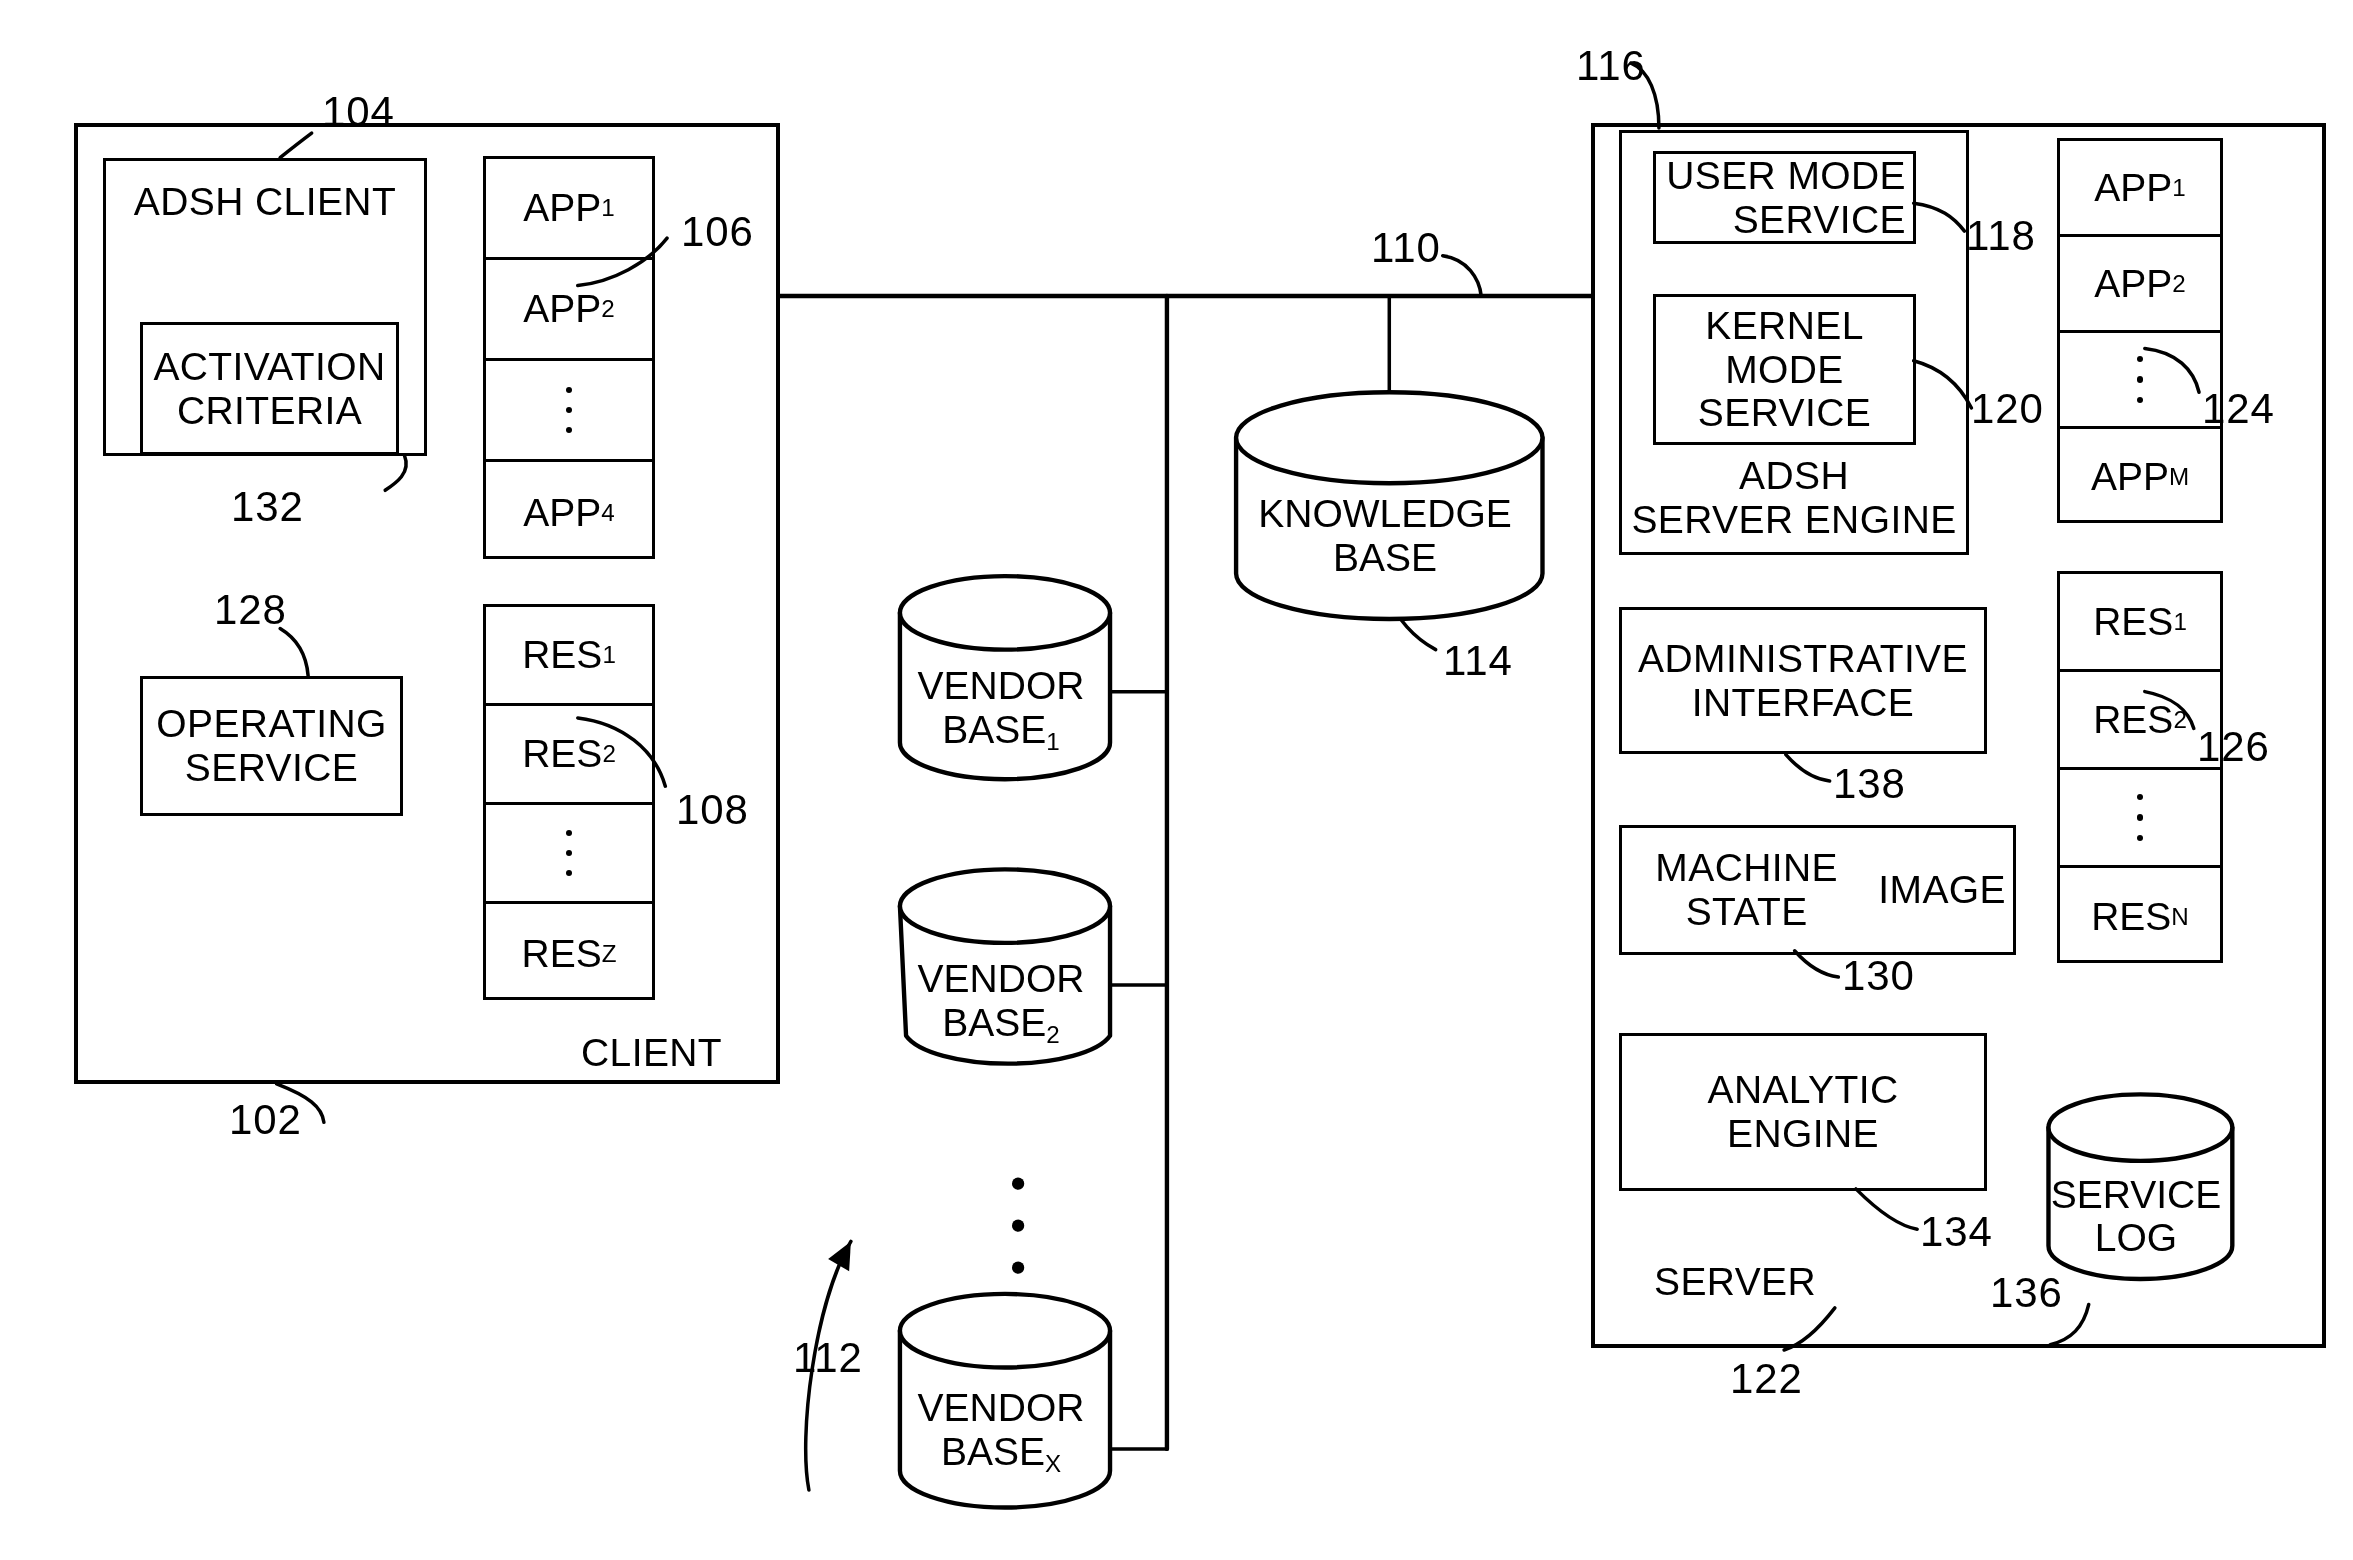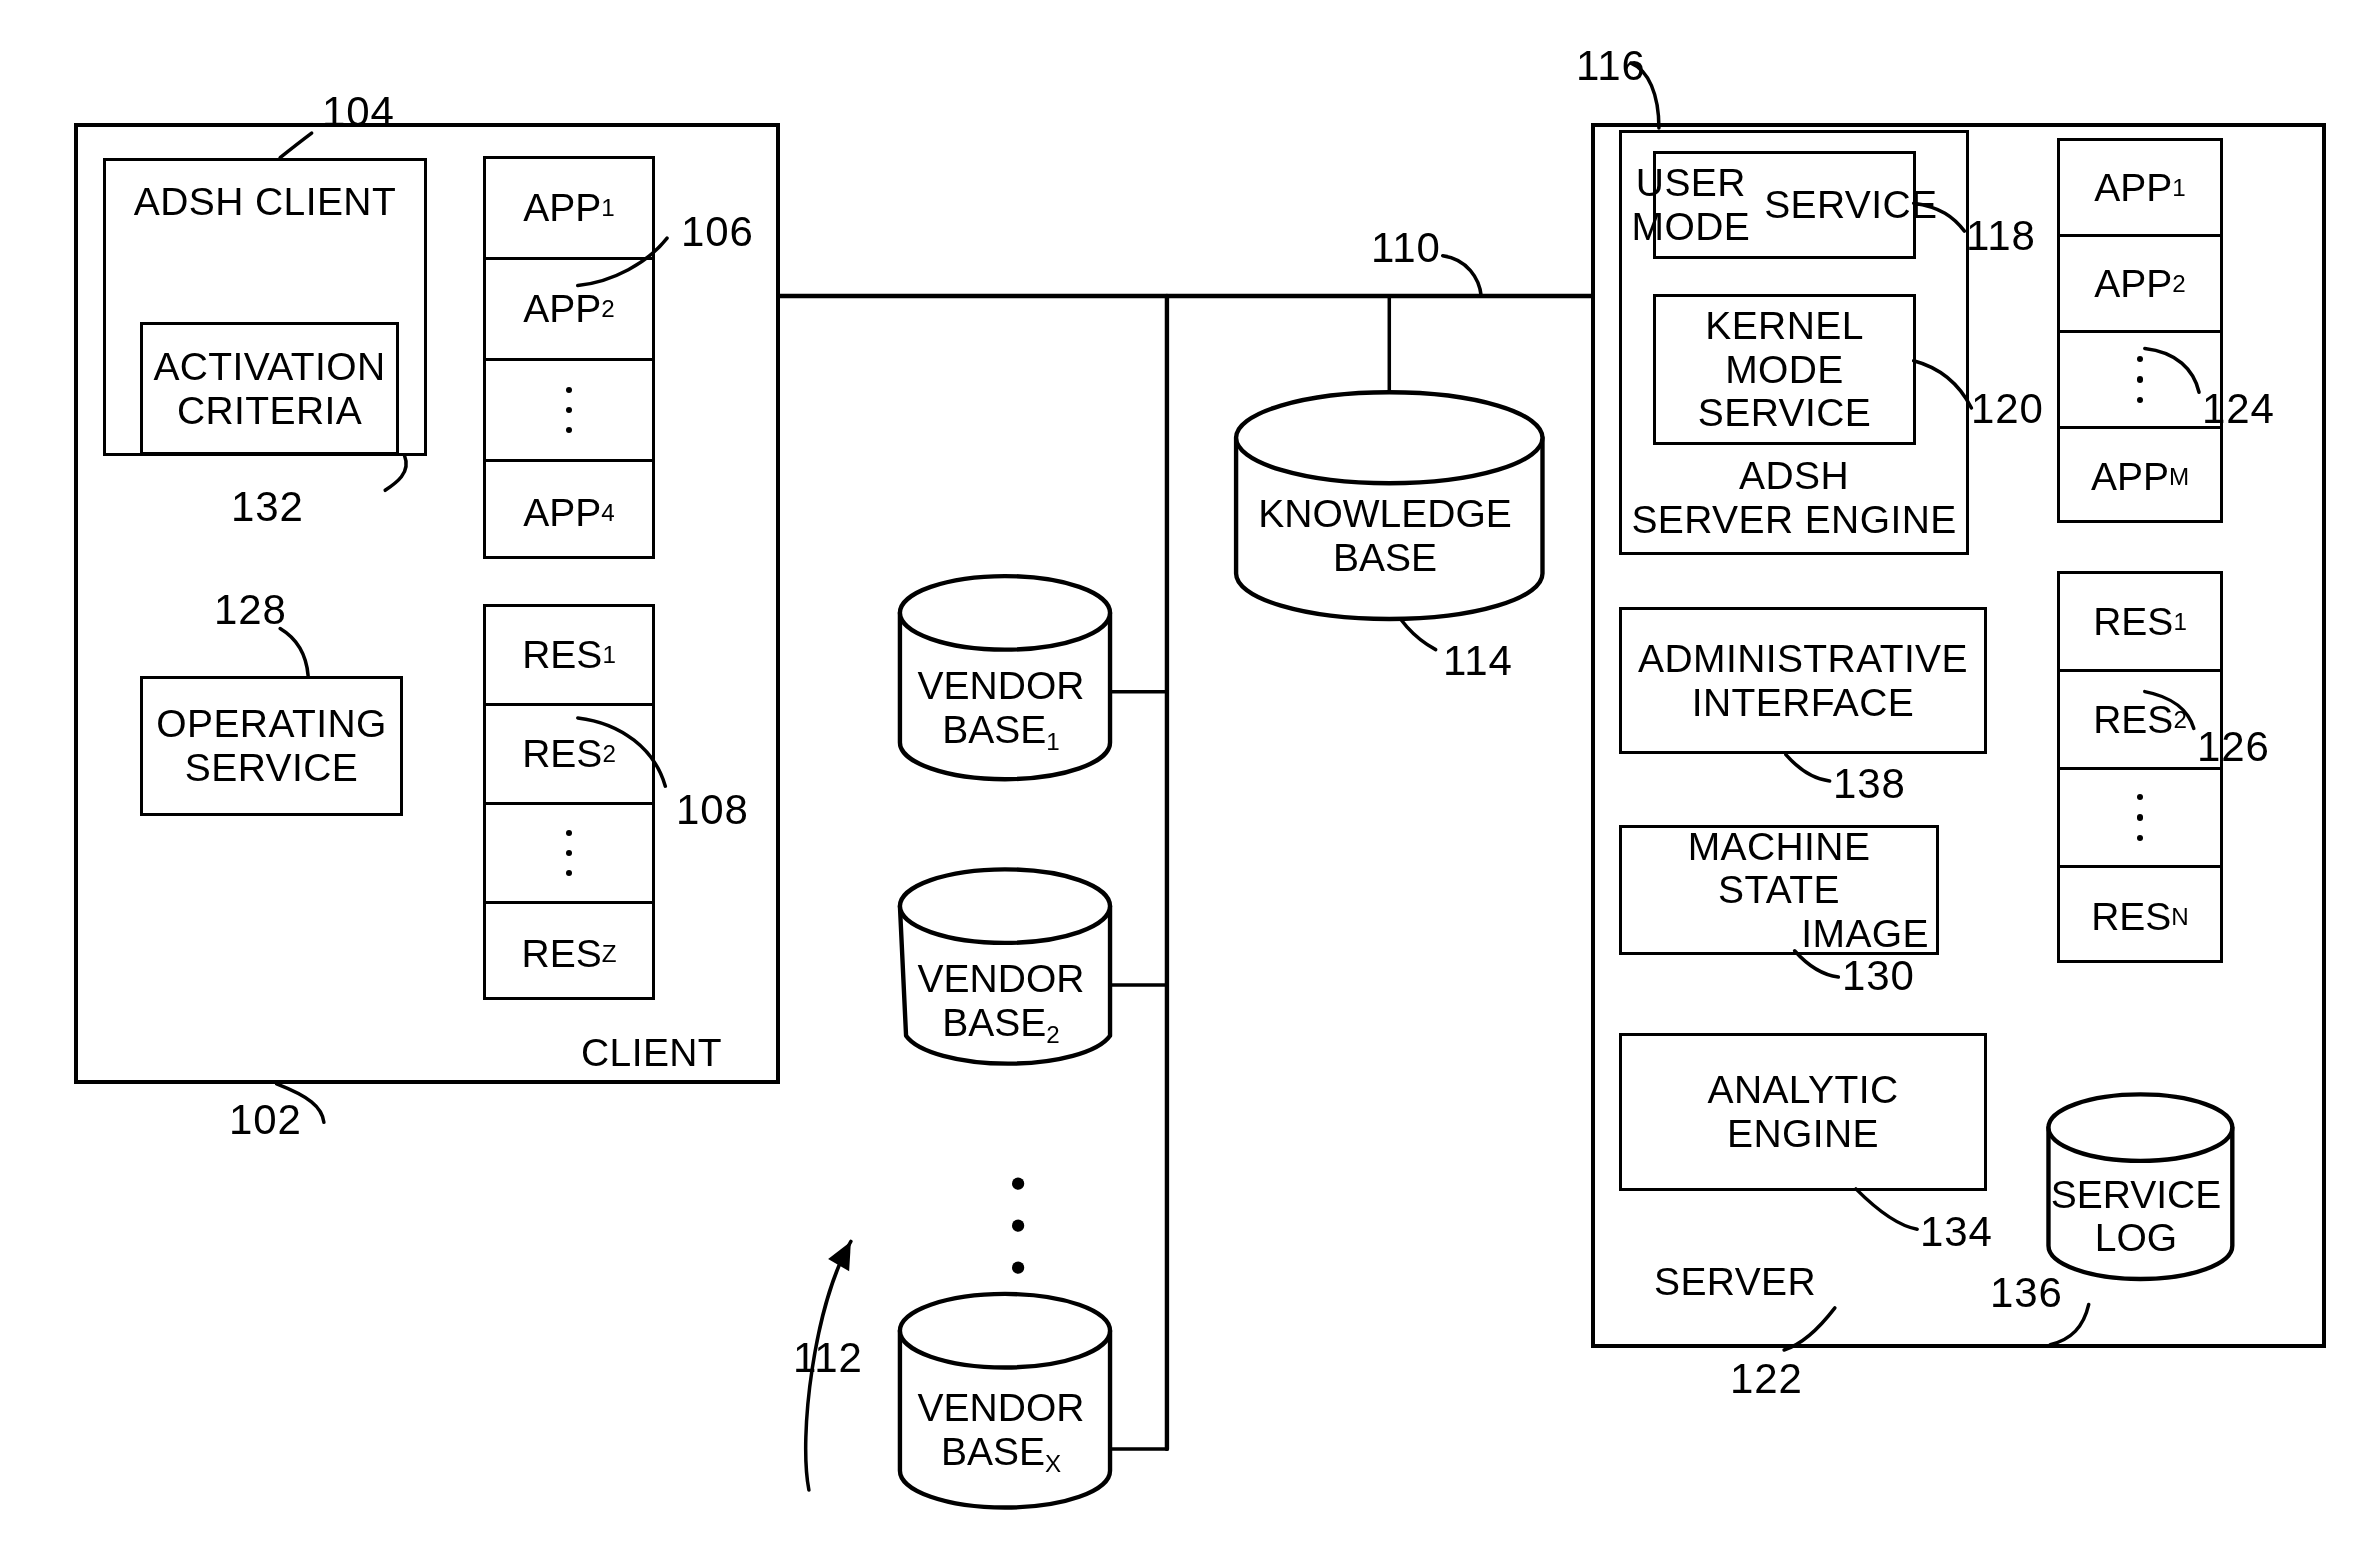--- a/index.html
+++ b/index.html
@@ -277,40 +277,40 @@
 
   <div class="lbl" style="left:1654px;top:1260px;">SERVER</div>
   <div class="ref" style="left:1730px;top:1355px;">122</div>
 
   <div class="box" style="left:1619px;top:130px;width:350px;height:425px;flex-direction:column;justify-content:flex-end;">
     <div class="boxtext">ADSH</div>
     <div class="boxtext" style="margin-bottom:10.5px;">SERVER ENGINE</div>
   </div>
   <div class="ref" style="left:1576px;top:42px;">116</div>
 
-  <div class="box" style="left:1653px;top:151px;width:263px;height:108px;flex-direction:row;">
+  <div class="box" style="left:1653px;top:151px;width:263px;height:93px;flex-direction:column;align-items:flex-end;">
     <div class="boxtext">USER MODE</div>
     <div class="boxtext">SERVICE</div>
   </div>
   <div class="ref" style="left:1966px;top:212px;">118</div>
 
   <div class="box" style="left:1653px;top:294px;width:263px;height:151px;flex-direction:column;">
     <div class="boxtext">KERNEL</div>
     <div class="boxtext">MODE</div>
     <div class="boxtext">SERVICE</div>
   </div>
   <div class="ref" style="left:1971px;top:385px;">120</div>
 
   <div class="box" style="left:1619px;top:607px;width:368px;height:147px;flex-direction:column;">
     <div class="boxtext">ADMINISTRATIVE</div>
     <div class="boxtext">INTERFACE</div>
   </div>
   <div class="ref" style="left:1833px;top:760px;">138</div>
 
-  <div class="box" style="left:1619px;top:825px;width:320px;height:130px;flex-direction:column;align-items:flex-end;">
+  <div class="box" style="left:1619px;top:825px;width:397px;height:130px;flex-direction:row;">
     <div class="boxtext">MACHINE STATE</div>
     <div class="boxtext">IMAGE</div>
   </div>
   <div class="ref" style="left:1842px;top:952px;">130</div>
 
   <div class="box" style="left:1619px;top:1033px;width:368px;height:158px;">
     <div class="boxtext">ANALYTIC ENGINE</div>
   </div>
   <div class="ref" style="left:1920px;top:1208px;">134</div>
 

